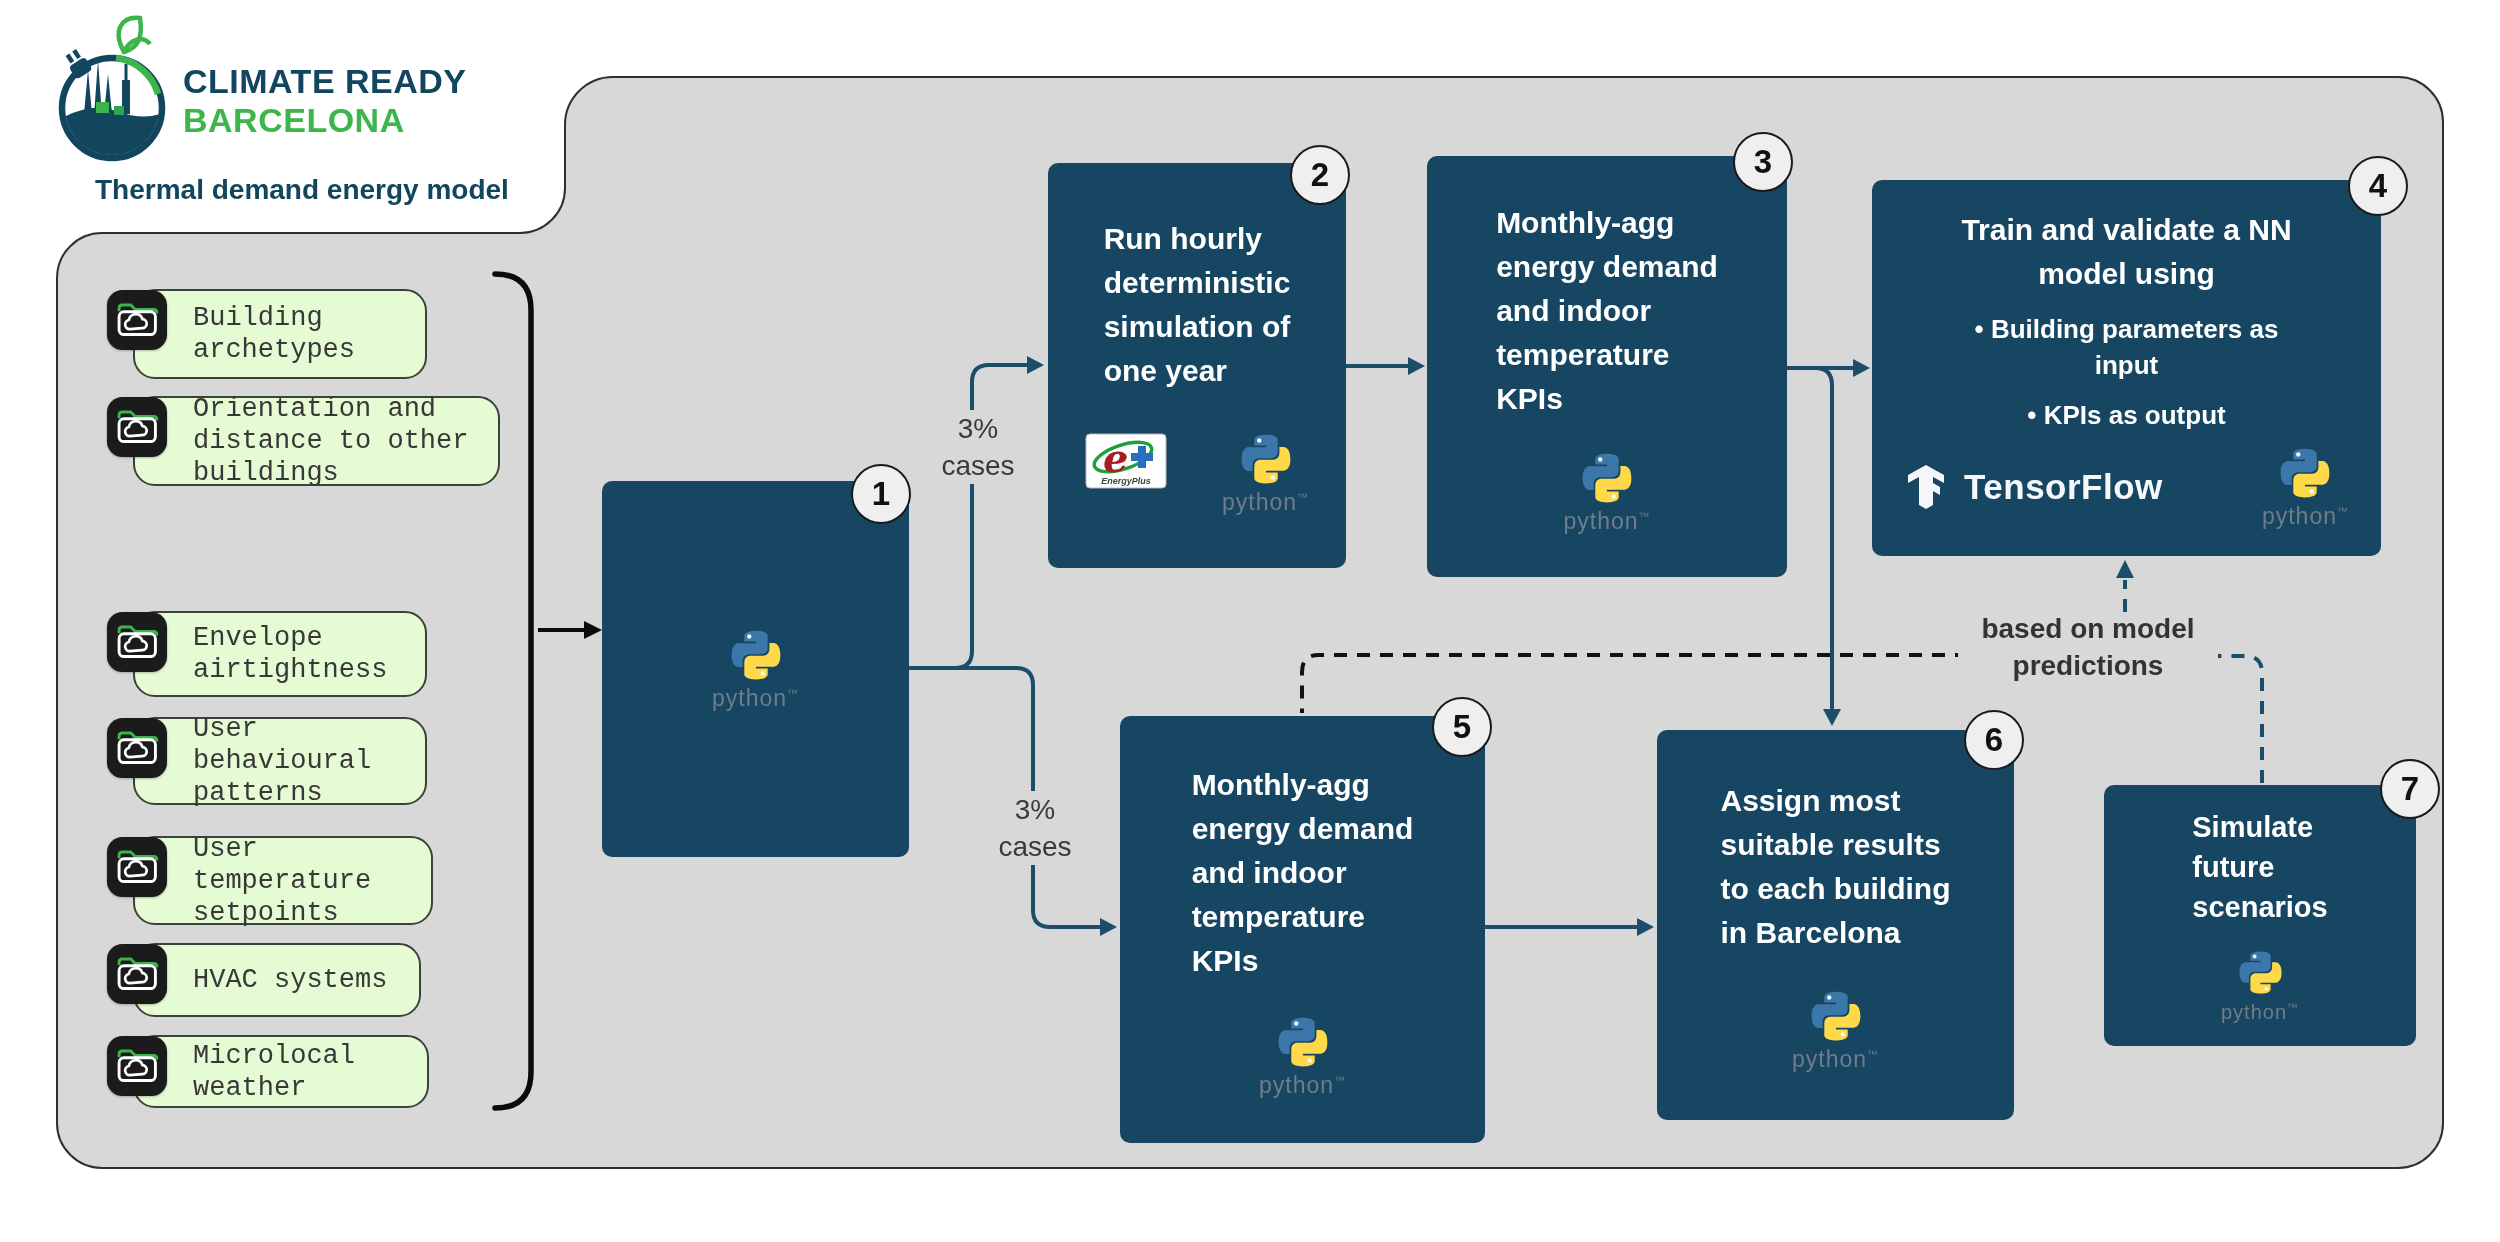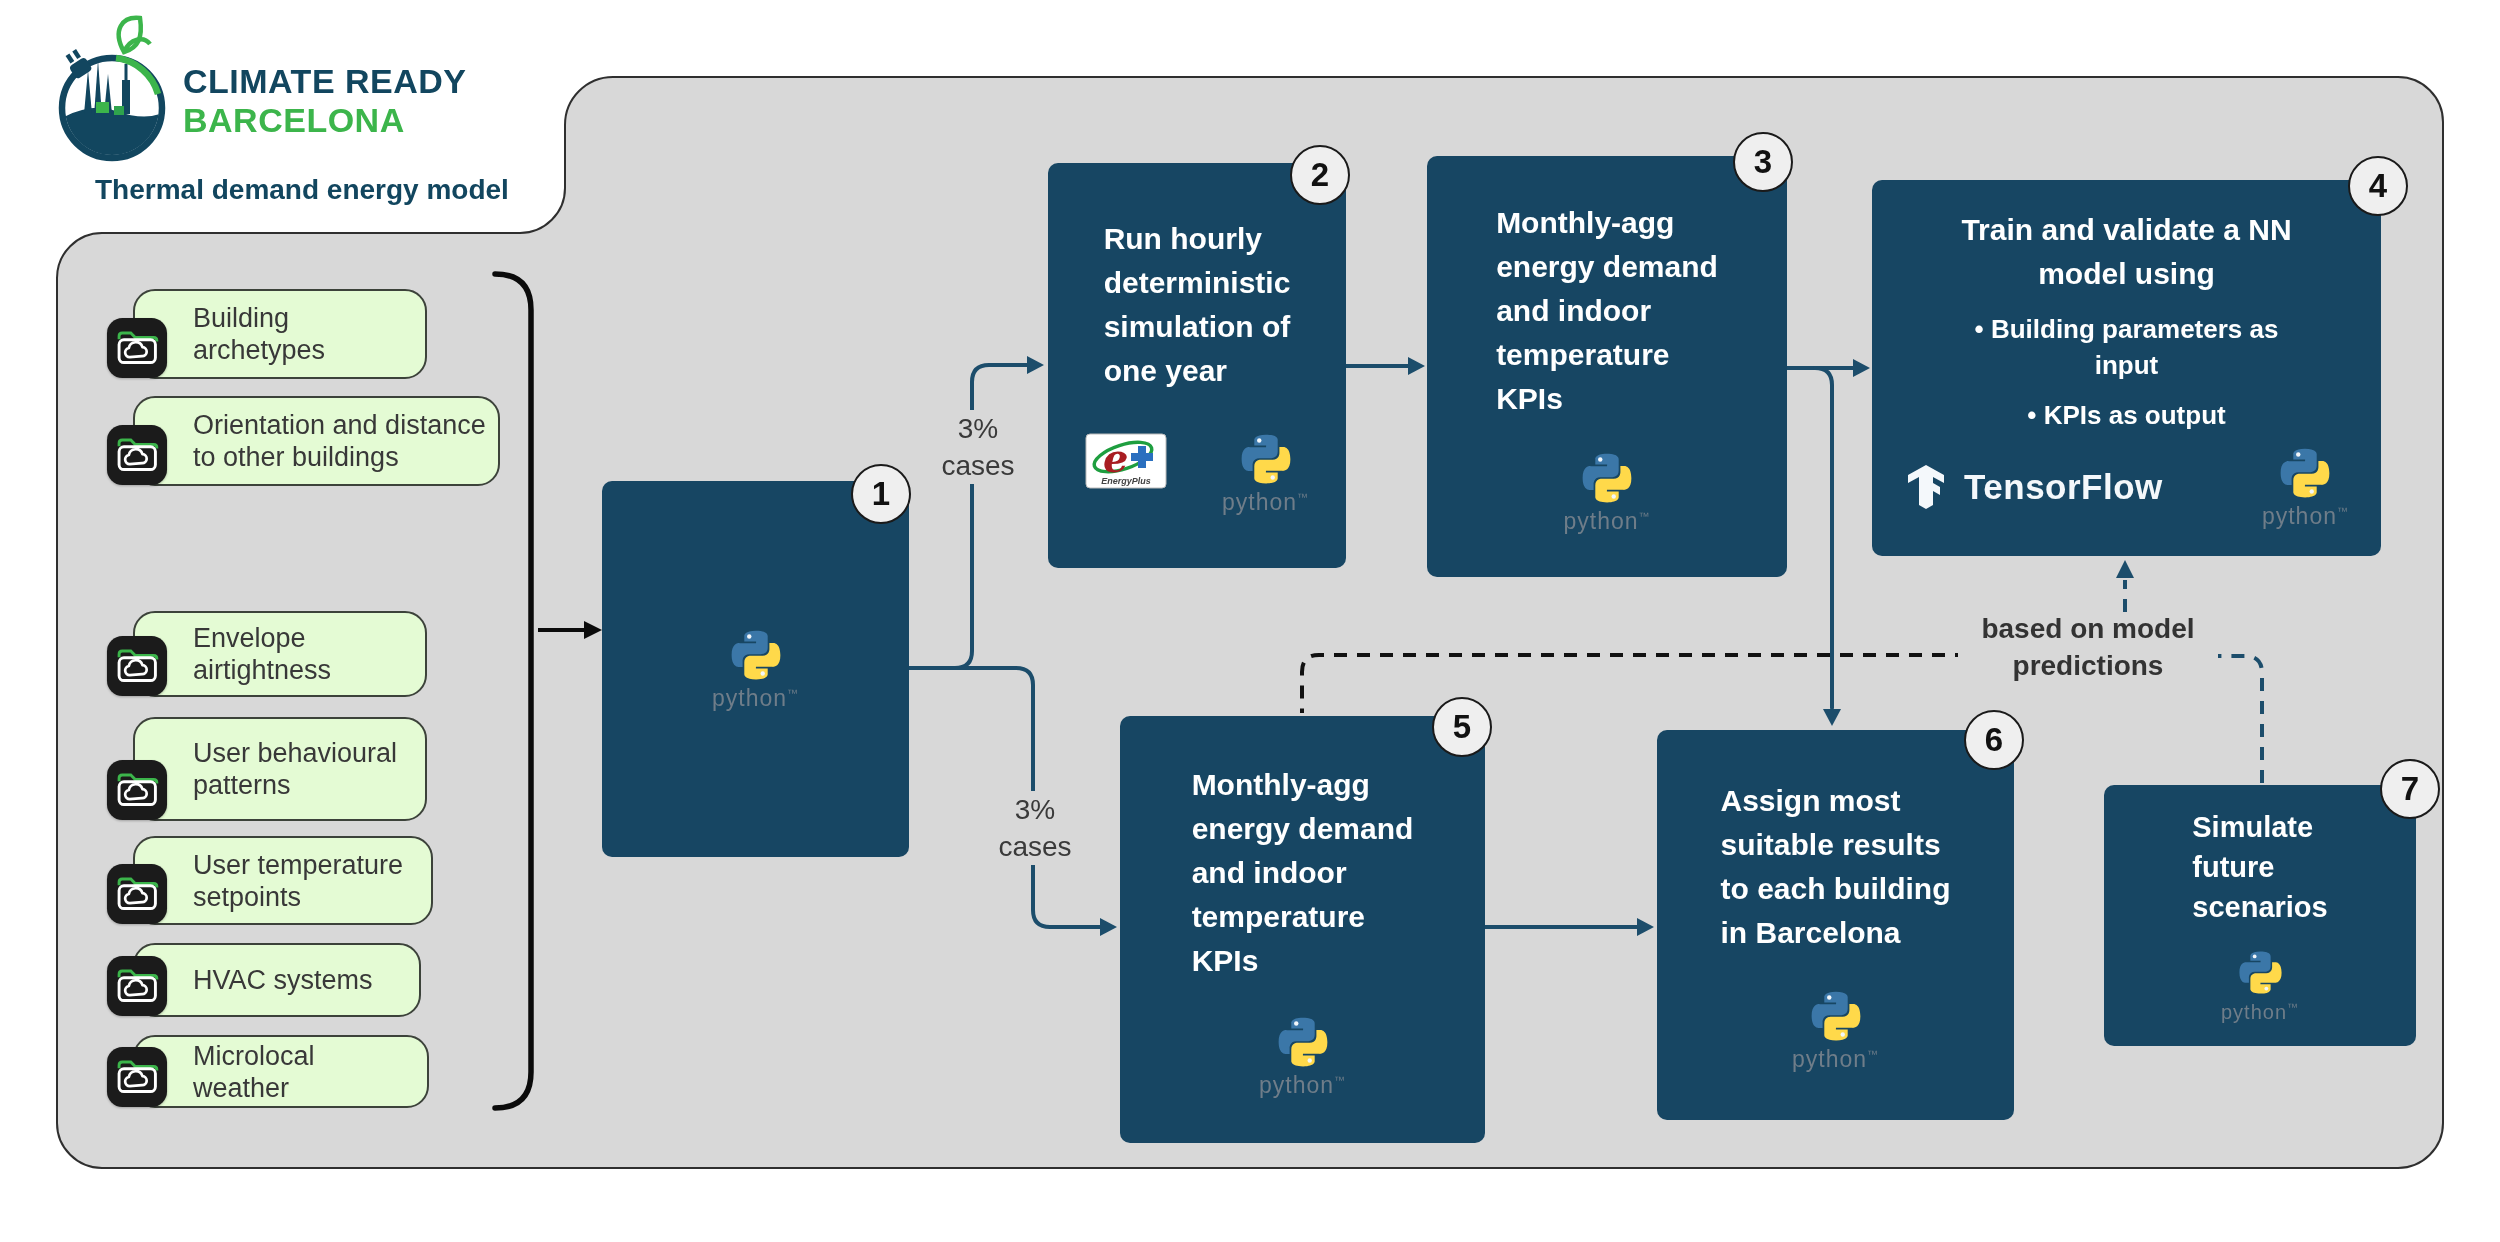--- a/index.html
+++ b/index.html
@@ -10,21 +10,21 @@
   .z0{z-index:0}.z3{z-index:6}
 
   
   .logo-mark{position:absolute;left:50px;top:14px;width:124px;height:150px;z-index:3;}
   .logo-title{position:absolute;left:183px;top:62px;z-index:3;font-weight:800;font-size:34px;line-height:39px;letter-spacing:.5px;}
   .logo-title .l1{color:#12465F;}
   .logo-title .l2{color:#3CB54B;}
   .logo-subtitle{position:absolute;left:95px;top:174px;z-index:3;font-weight:700;font-size:28px;color:#12465F;}
 
   
-  .input-item{position:absolute;left:106px;display:flex;align-items:flex-end;z-index:3;}
+  .input-item{position:absolute;left:106px;display:flex;align-items:flex-start;z-index:3;font-family:Liberation Mono, monospace;}
   .folder-ic{width:62px;height:62px;flex:none;position:relative;z-index:2;filter:drop-shadow(0 1px 1px rgba(0,0,0,.25));}
   .pill{position:relative;z-index:1;margin-left:-35px;background:#E4FBD4;border:2px solid #3C423A;border-radius:22px;
         display:flex;align-items:center;box-sizing:border-box;padding:6px 10px 6px 58px;
         font-size:27px;line-height:32px;color:#383838;}
 
   
   .step-box{position:absolute;background:#174663;border-radius:10px;color:#fff;z-index:2;
             display:flex;flex-direction:column;align-items:center;justify-content:space-evenly;box-sizing:border-box;padding:14px 10px;}
   .step-text{white-space:pre-line;text-align:left;font-weight:700;font-size:30px;line-height:44px;}
   .step-box.small .step-text{font-size:29px;line-height:40px;}
@@ -168,21 +168,21 @@
   <div class="input-item" style="top:611px">
     <svg class="folder-ic">
         <use href="#sym-folder"></use>
       </svg>
     <div class="pill" style="width:294px;height:86px">Envelope airtightness</div>
   </div>
   <div class="input-item" style="top:717px">
     <svg class="folder-ic">
         <use href="#sym-folder"></use>
       </svg>
-    <div class="pill" style="width:294px;height:104px">User behavioural patterns</div>
+    <div class="pill" style="width:294px;height:88px">User behavioural patterns</div>
   </div>
   <div class="input-item" style="top:836px">
     <svg class="folder-ic">
         <use href="#sym-folder"></use>
       </svg>
     <div class="pill" style="width:300px;height:89px">User temperature setpoints</div>
   </div>
   <div class="input-item" style="top:943px">
     <svg class="folder-ic">
         <use href="#sym-folder"></use>

